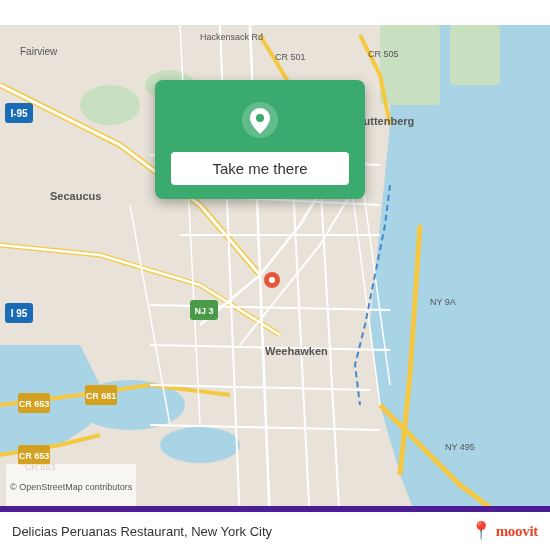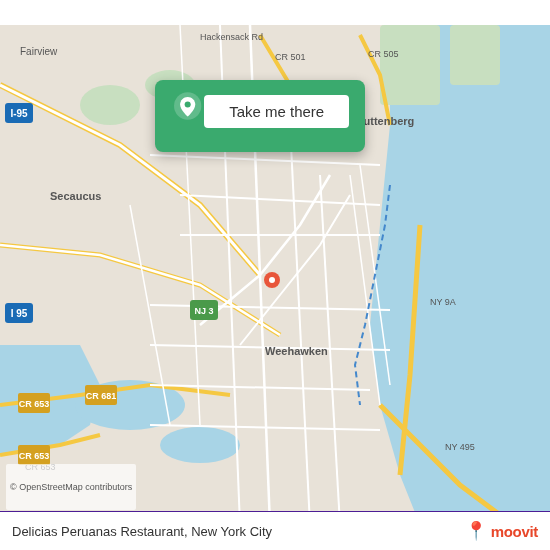--- a/index.html
+++ b/index.html
@@ -27,23 +27,23 @@
     }
 
     
     #location-card {
       position: absolute;
       top: 80px;
       left: 155px;
       width: 210px;
       background: #3aaa6e;
       border-radius: 8px;
-      padding: 4px 16px 14px;
+      padding: 18px 16px 14px;
       display: flex;
-      flex-direction: row;
+      flex-direction: column;
       align-items: center;
       box-shadow: 0 4px 12px rgba(0,0,0,0.3);
       z-index: 10;
     }
 
     #location-pin-icon {
       width: 44px;
       height: 44px;
       margin-bottom: 10px;
     }
@@ -65,21 +65,21 @@
     #bottom-bar {
       position: absolute;
       bottom: 0;
       left: 0;
       width: 100%;
       background: white;
       padding: 8px 12px;
       display: flex;
       align-items: center;
       justify-content: space-between;
-      border-top: 1px solid #4c1d95;
+      border-top: 6px solid #4c1d95;
       z-index: 10;
     }
 
     #restaurant-name {
       font-size: 13px;
       color: #333;
       font-weight: 500;
     }
 
     #moovit-logo {
@@ -91,20 +91,21 @@
     #moovit-pin {
       color: #e8472a;
       font-size: 18px;
     }
 
     #moovit-text {
       font-size: 15px;
       font-weight: 700;
       color: #e8472a;
       letter-spacing: -0.3px;
+      font-family: Liberation Serif, serif;
     }
 
     
     #osm-attr {
       position: absolute;
       bottom: 40px;
       left: 6px;
       font-size: 9px;
       color: #555;
       background: rgba(255,255,255,0.7);

